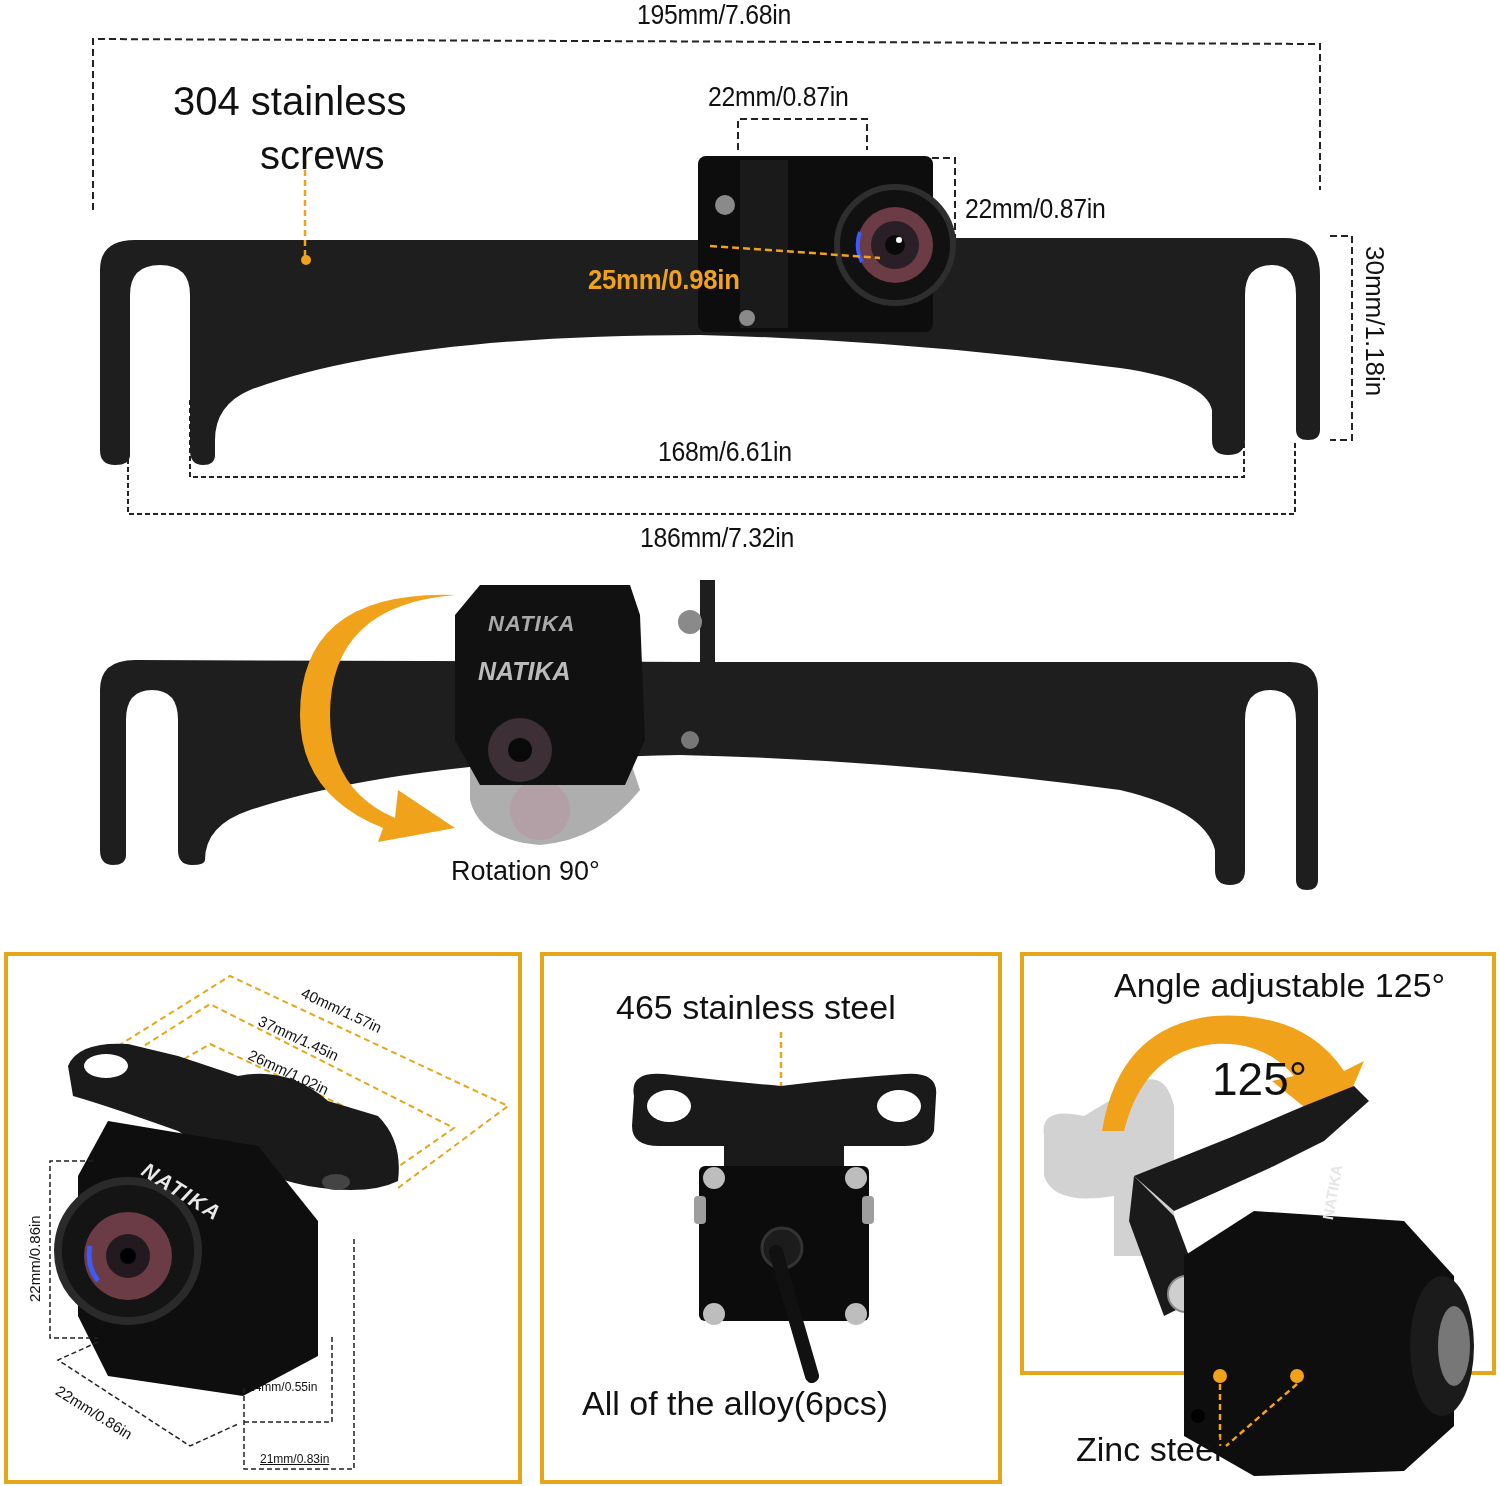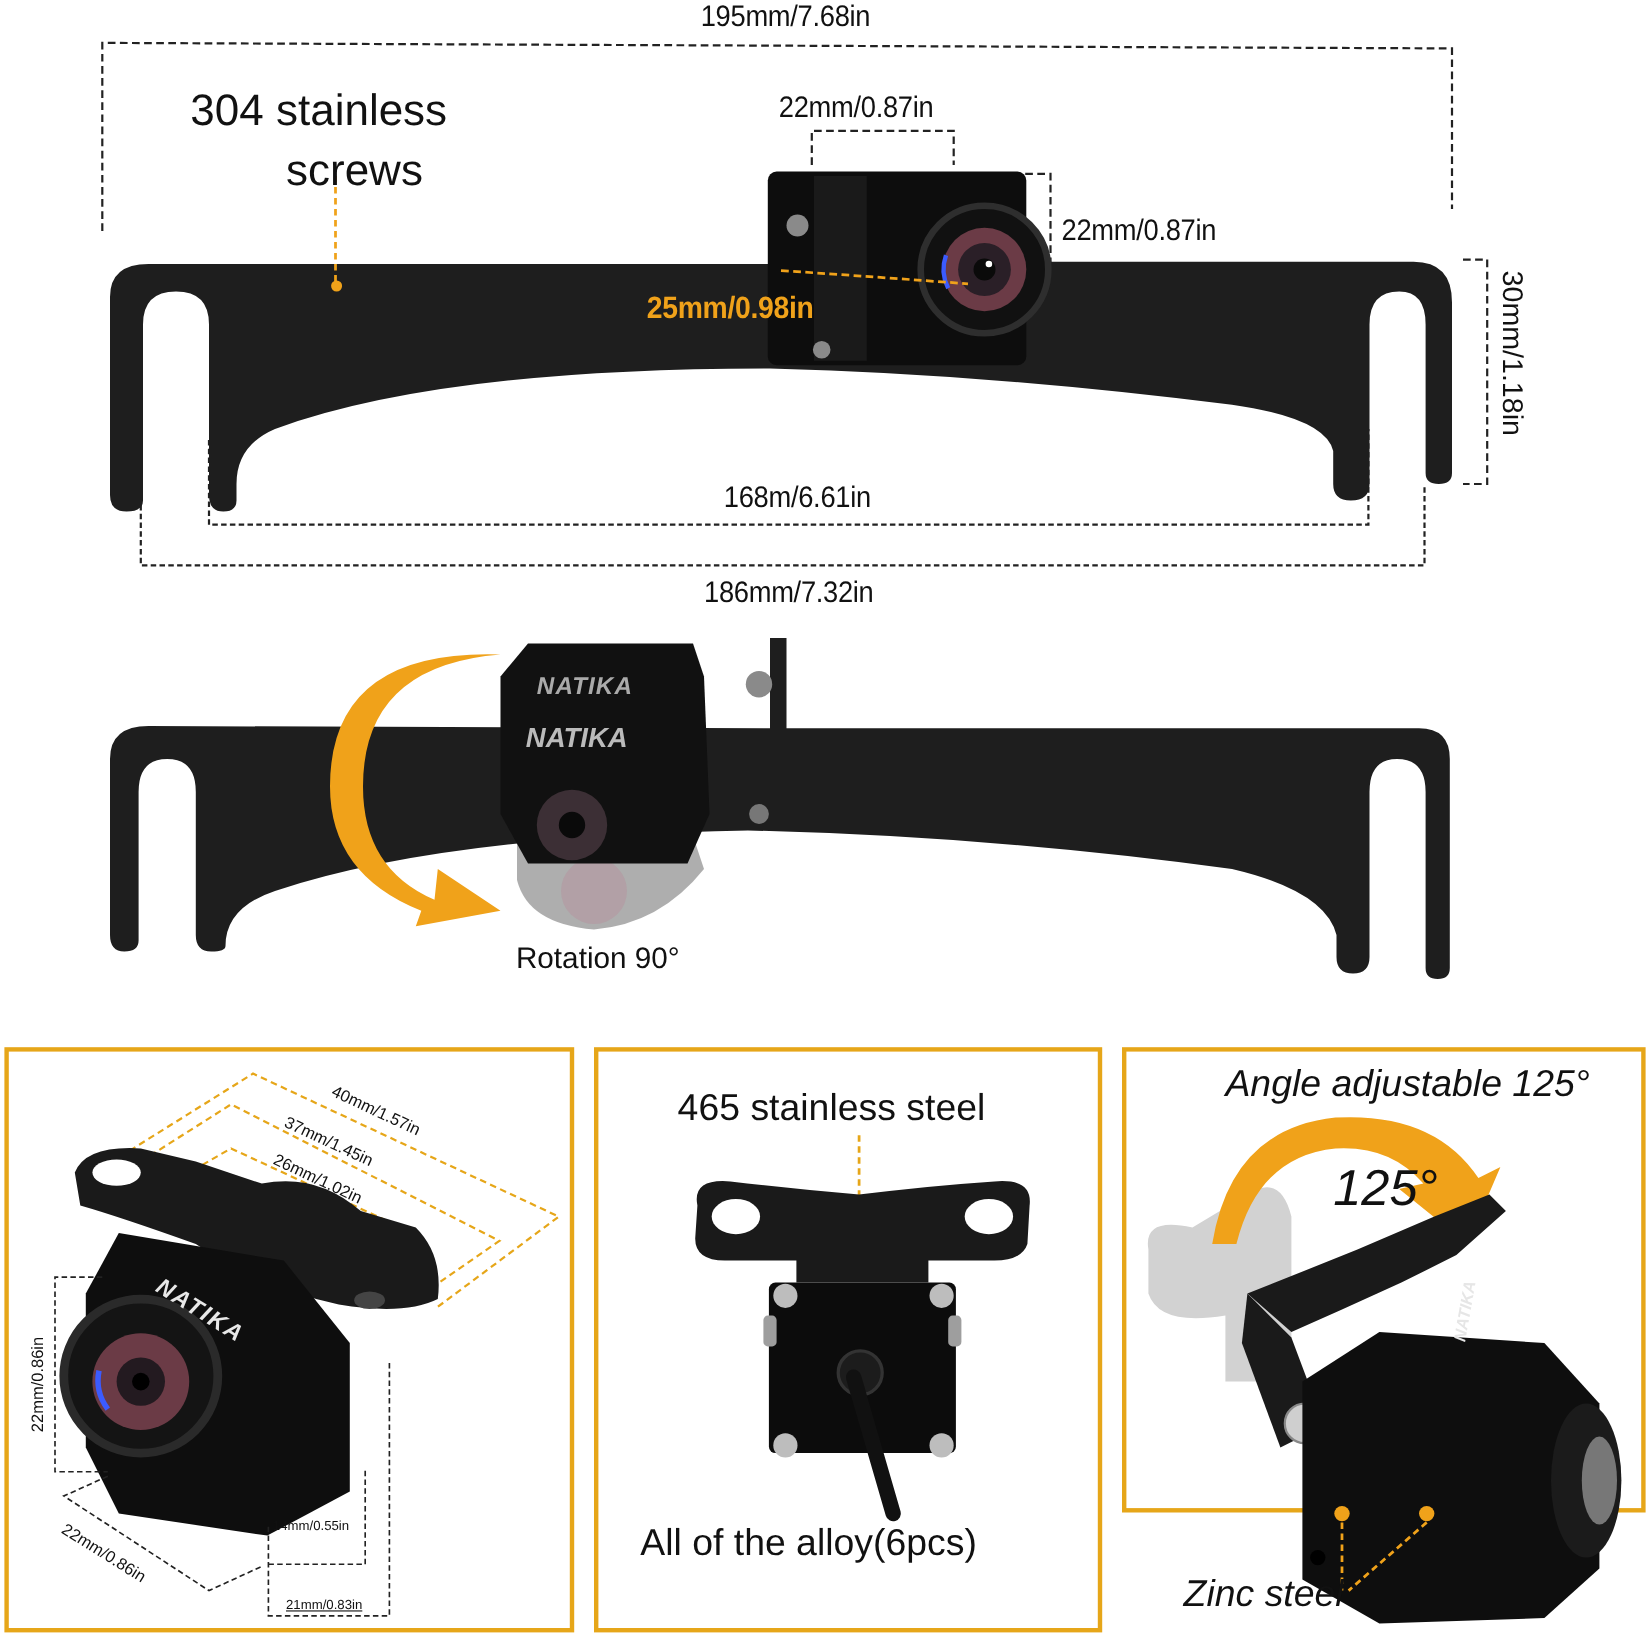--- a/index.html
+++ b/index.html
@@ -67,21 +67,21 @@
     <circle cx="540" cy="810" r="30" fill="#b49aa3" opacity="0.7"></circle>
     <path d="M480,585 L630,585 L640,615 L645,740 L625,785 L480,785 L455,740 L455,615 Z" fill="#111"></path>
     <circle cx="520" cy="750" r="32" fill="#3c2f35"></circle>
     <circle cx="520" cy="750" r="12" fill="#0a0a0a"></circle>
     <circle cx="690" cy="622" r="12" fill="#8a8a8a"></circle>
     <circle cx="690" cy="740" r="9" fill="#777"></circle>
     <path d="M455,595 Q330,605 330,715 Q330,790 395,818 L398,790 L455,828 L378,842 L383,828 Q300,795 300,715 Q300,590 455,595 Z" fill="#f0a21a"></path>
   </svg>
   <div class="lbl" style="left:488px;top:611px;font-size:22px;font-weight:bold;font-style:italic;color:#aaa;letter-spacing:1px;">NATIKA</div>
   <div class="lbl" style="left:478px;top:657px;font-size:25px;font-weight:bold;font-style:italic;color:#bbb;">NATIKA</div>
-  <div class="lbl" style="left:469px;top:856px;font-size:27px;">Rotation 90°</div>
+  <div class="lbl" style="left:451px;top:856px;font-size:27px;">Rotation 90°</div>
 </div>
 
 <div class="panel" style="left:4px;top:952px;width:518px;height:532px;">
   <svg width="518" height="532">
 
     <polyline points="110,90 222,20 500,150 390,232" fill="none" stroke="#e6a619" stroke-width="2" stroke-dasharray="6,4"></polyline>
     <polyline points="120,100 202,48 446,172 374,222" fill="none" stroke="#e6a619" stroke-width="2" stroke-dasharray="6,4"></polyline>
     <polyline points="150,118 202,88 374,168" fill="none" stroke="#e6a619" stroke-width="2" stroke-dasharray="6,4"></polyline>
 
     <path d="M60,110 Q70,85 120,88 L170,100 L230,120 Q280,110 320,145 L370,160 Q395,185 390,225 Q360,240 300,230 Q230,215 170,175 Q100,150 65,140 Z" fill="#1a1a1a"></path>
@@ -124,21 +124,21 @@
     <circle cx="312" cy="358" r="11" fill="#bdbdbd"></circle>
     <rect x="150" y="240" width="12" height="28" rx="4" fill="#9e9e9e"></rect>
     <rect x="318" y="240" width="12" height="28" rx="4" fill="#9e9e9e"></rect>
     <circle cx="238" cy="292" r="20" fill="#1c1c1c" stroke="#333" stroke-width="3"></circle>
     <path d="M232,296 L268,420" stroke="#111" stroke-width="14" stroke-linecap="round"></path>
   </svg>
   <div class="lbl panel-title" style="left:72px;top:32px;">465 stainless steel</div>
   <div class="lbl panel-title" style="left:38px;top:428px;">All of the alloy(6pcs)</div>
 </div>
 
-<div class="panel" style="left:1020px;top:952px;width:476px;height:423px;font-style:italic;">
+<div class="panel" style="left:1020px;top:952px;width:476px;height:423px;">
   <svg width="476" height="532">
 
     <path d="M20,180 Q15,150 60,160 L110,130 Q140,110 150,150 L150,300 L90,300 L90,240 Q30,250 20,220 Z" fill="#d2d2d2"></path>
 
     <path d="M78,175 Q95,70 190,60 Q280,55 320,115 L340,105 L310,175 L248,125 L270,120 Q240,85 190,88 Q120,95 100,175 Z" fill="#f0a21a"></path>
 
     <path d="M110,220 L210,180 L280,150 L330,130 L345,145 L300,185 L250,210 L195,235 L150,255 Z" fill="#1a1a1a"></path>
     <path d="M110,220 L150,260 L180,340 L140,360 L105,265 Z" fill="#1a1a1a"></path>
     <circle cx="162" cy="338" r="18" fill="#cfcfcf" stroke="#888" stroke-width="2"></circle>
 

